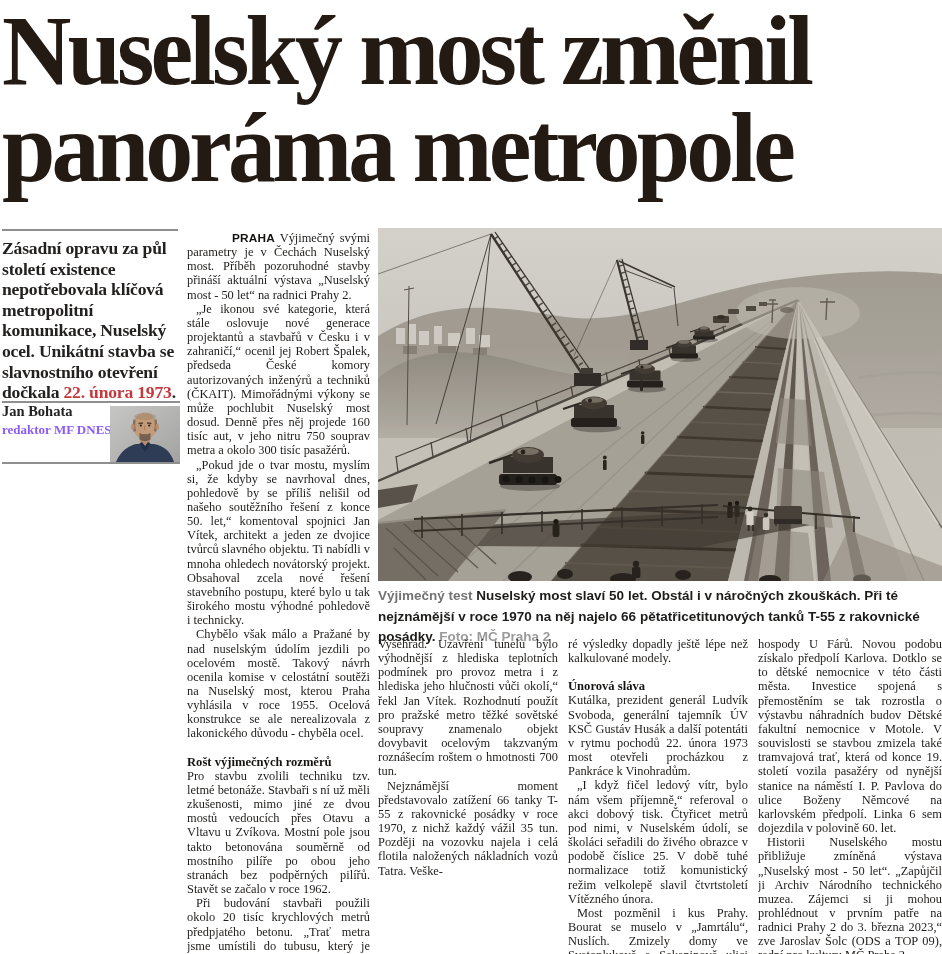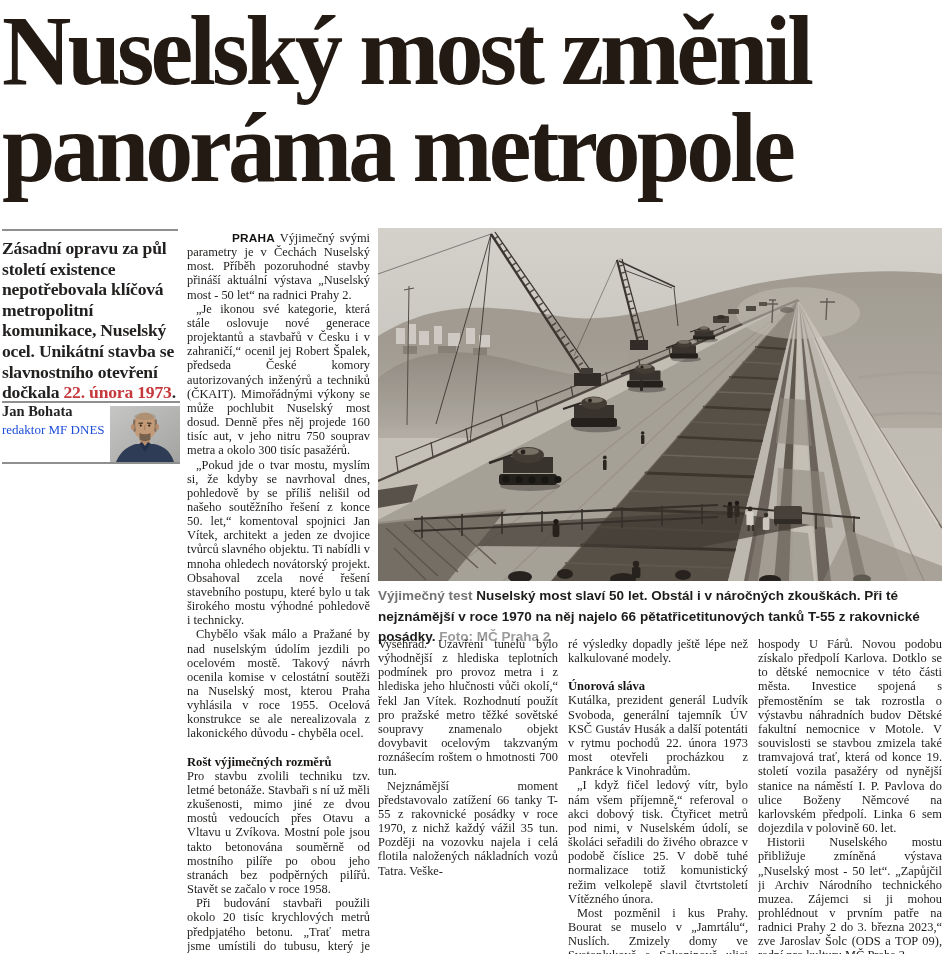--- a/index.html
+++ b/index.html
@@ -13,21 +13,21 @@
   
   .leftcol{position:absolute;left:2px;top:229px;width:176px;}
   .rule{border-top:2px solid #8f8f8f;height:0;}
   .perex{margin:7px 0 0;font-weight:bold;font-size:17.6px;line-height:20.6px;
          color:#232120;letter-spacing:-0.2px;}
   .red{color:#c5383c;margin-top:45px;}
   
   .author{position:absolute;left:2px;top:401px;width:178px;height:63px;box-sizing:border-box;
           border-top:2px solid #8f8f8f;border-bottom:2px solid #8f8f8f;}
   .author-name{margin-top:0;font-weight:bold;font-size:14.5px;color:#222;}
-  .author-role{margin-top:2px;font-weight:normal;font-size:13px;color:#1d4ed8;}
+  .author-role{margin-top:2px;font-weight:bold;font-size:13px;color:#8b5cf6;}
   .author-photo{position:absolute;right:0;bottom:0;width:70px;height:56px;line-height:0;}
   
   .bodycol{position:absolute;font-size:12.4px;line-height:14.15px;text-align:justify;
            color:#1f1d1b;overflow:hidden;hyphens:auto;-webkit-hyphens:auto;}
   .bodycol p{margin:0;}
   .bodycol p.ind{text-indent:9px;}
   .bodycol h3{margin:14px 0 0;font-size:12.6px;line-height:14.15px;color:#161412;}
   .col-metro{left:187px;top:231px;width:183px;height:723px;}
   .col-a{left:378px;top:637px;width:180px;height:317px;}
   .col-b{left:568px;top:637px;width:180px;height:317px;}
@@ -87,21 +87,21 @@
       </svg>
     </div>
   </div>
 
   <div class="bodycol col-metro">
     <p><span class="dateline">PRAHA</span><span> Výjimečný svými parametry je v Čechách Nuselský most. Příběh pozoruhodné stavby přináší aktuální výstava „Nuselský most - 50 let“ na radnici Prahy 2.</span></p>
     <p class="ind">„Je ikonou své kategorie, která stále oslovuje nové generace projektantů a stavbařů v Česku i v zahraničí,“ ocenil jej Robert Špalek, předseda České komory autorizovaných inženýrů a techniků (ČKAIT). Mimořádnými výkony se může pochlubit Nuselský most dosud. Denně přes něj projede 160 tisíc aut, v jeho nitru 750 souprav metra a okolo 300 tisíc pasažérů.</p>
     <p class="ind">„Pokud jde o tvar mostu, myslím si, že kdyby se navrhoval dnes, pohledově by se příliš nelišil od našeho soutěžního řešení z konce 50. let,“ komentoval spojnici Jan Vítek, architekt a jeden ze dvojice tvůrců slavného objektu. Ti nabídli v mnoha ohledech novátorský projekt. Obsahoval zcela nové řešení stavebního postupu, které bylo u tak širokého mostu výhodné pohledově i technicky.</p>
     <p class="ind">Chybělo však málo a Pražané by nad nuselským údolím jezdili po ocelovém mostě. Takový návrh ocenila komise v celostátní soutěži na Nuselský most, kterou Praha vyhlásila v roce 1955. Ocelová konstrukce se ale nerealizovala z lakonického důvodu - chyběla ocel.</p>
     <h3>Rošt výjimečných rozměrů</h3>
-    <p>Pro stavbu zvolili techniku tzv. letmé betonáže. Stavbaři s ní už měli zkušenosti, mimo jiné ze dvou mostů vedoucích přes Otavu a Vltavu u Zvíkova. Mostní pole jsou takto betonována souměrně od mostního pilíře po obou jeho stranách bez podpěrných pilířů. Stavět se začalo v roce 1958.</p>
+    <p>Pro stavbu zvolili techniku tzv. letmé betonáže. Stavbaři s ní už měli zkušenosti, mimo jiné ze dvou mostů vedoucích přes Otavu a Vltavu u Zvíkova. Mostní pole jsou takto betonována souměrně od mostního pilíře po obou jeho stranách bez podpěrných pilířů. Stavět se začalo v roce 1962.</p>
     <p class="ind">Při budování stavbaři použili okolo 20 tisíc krychlových metrů předpjatého betonu. „Trať metra jsme umístili do tubusu, který je součástí mostu a přímo navazuje na stanici</p>
   </div>
 
   <div class="photo">
     <svg viewBox="0 0 564 353" width="564" height="353" preserveAspectRatio="none">
       <defs>
         <linearGradient id="sky" x1="0" y1="0" x2="0" y2="1">
           <stop offset="0" stop-color="#d8d6d1"></stop>
             <stop offset="1" stop-color="#bcb8b0"></stop>
         </linearGradient>

